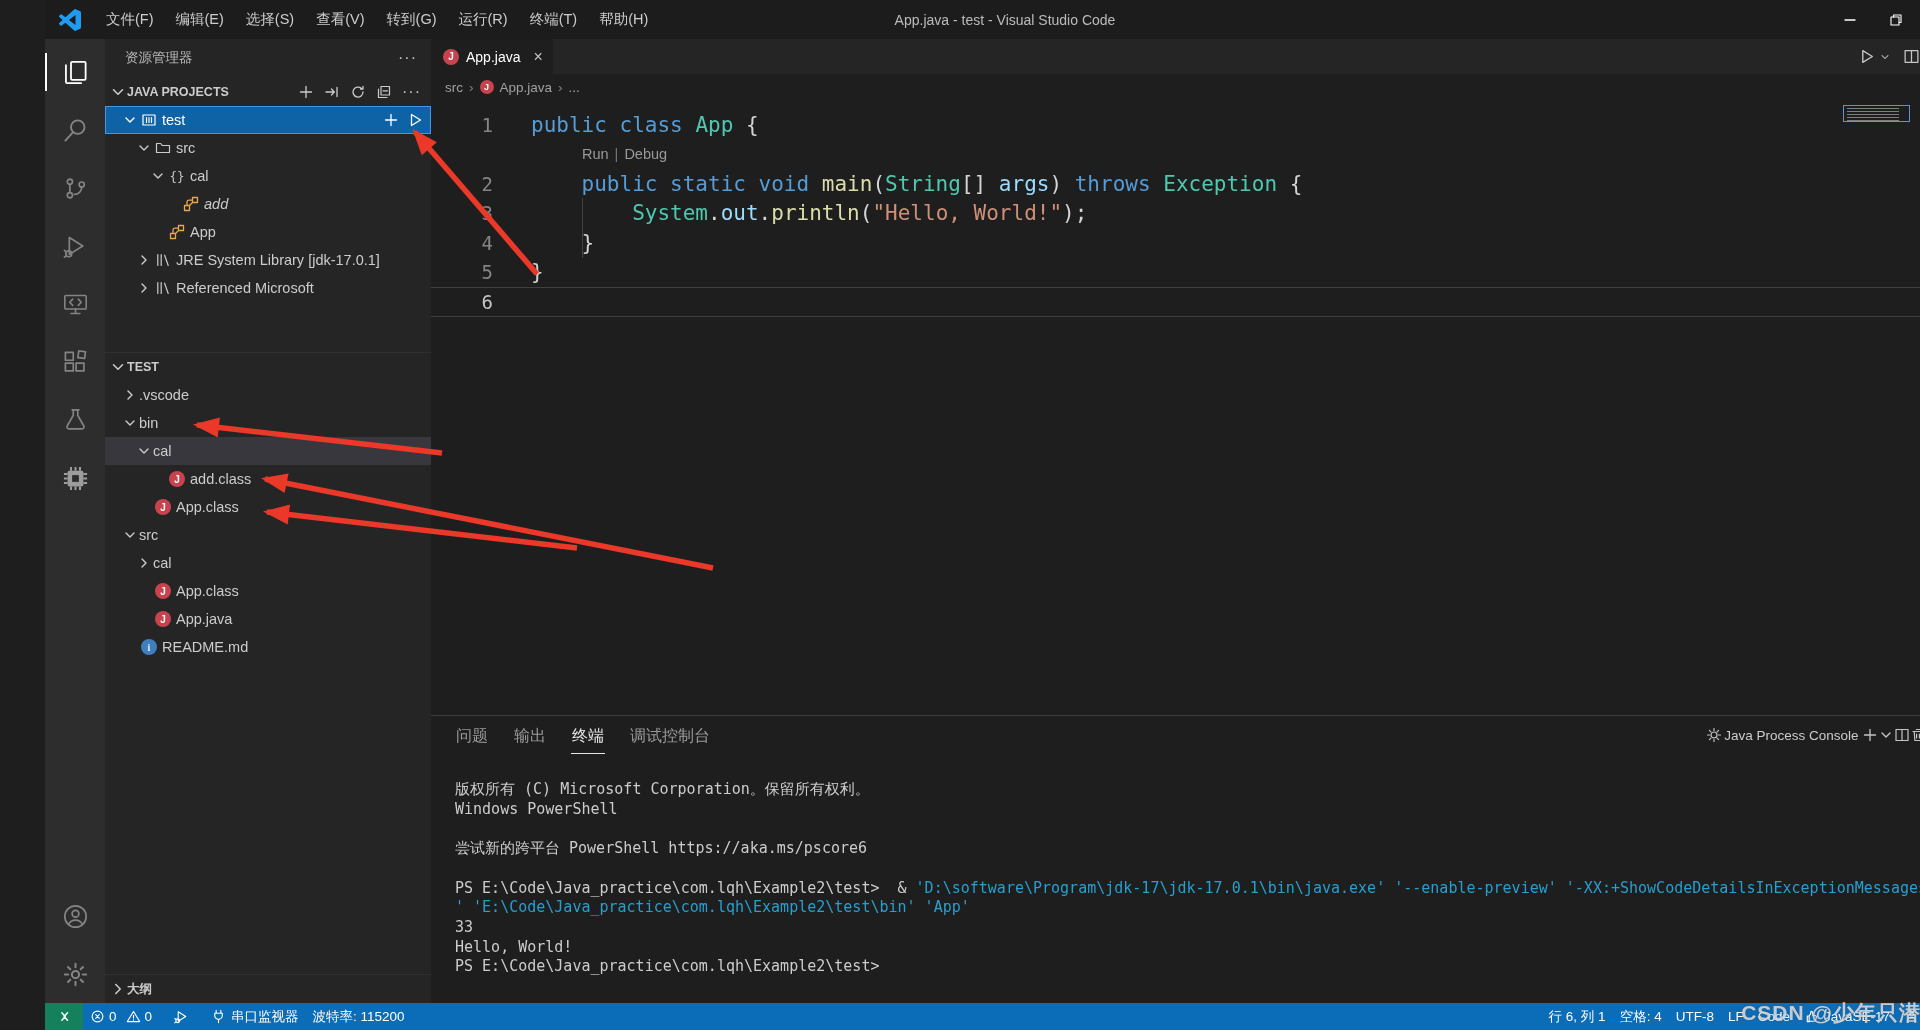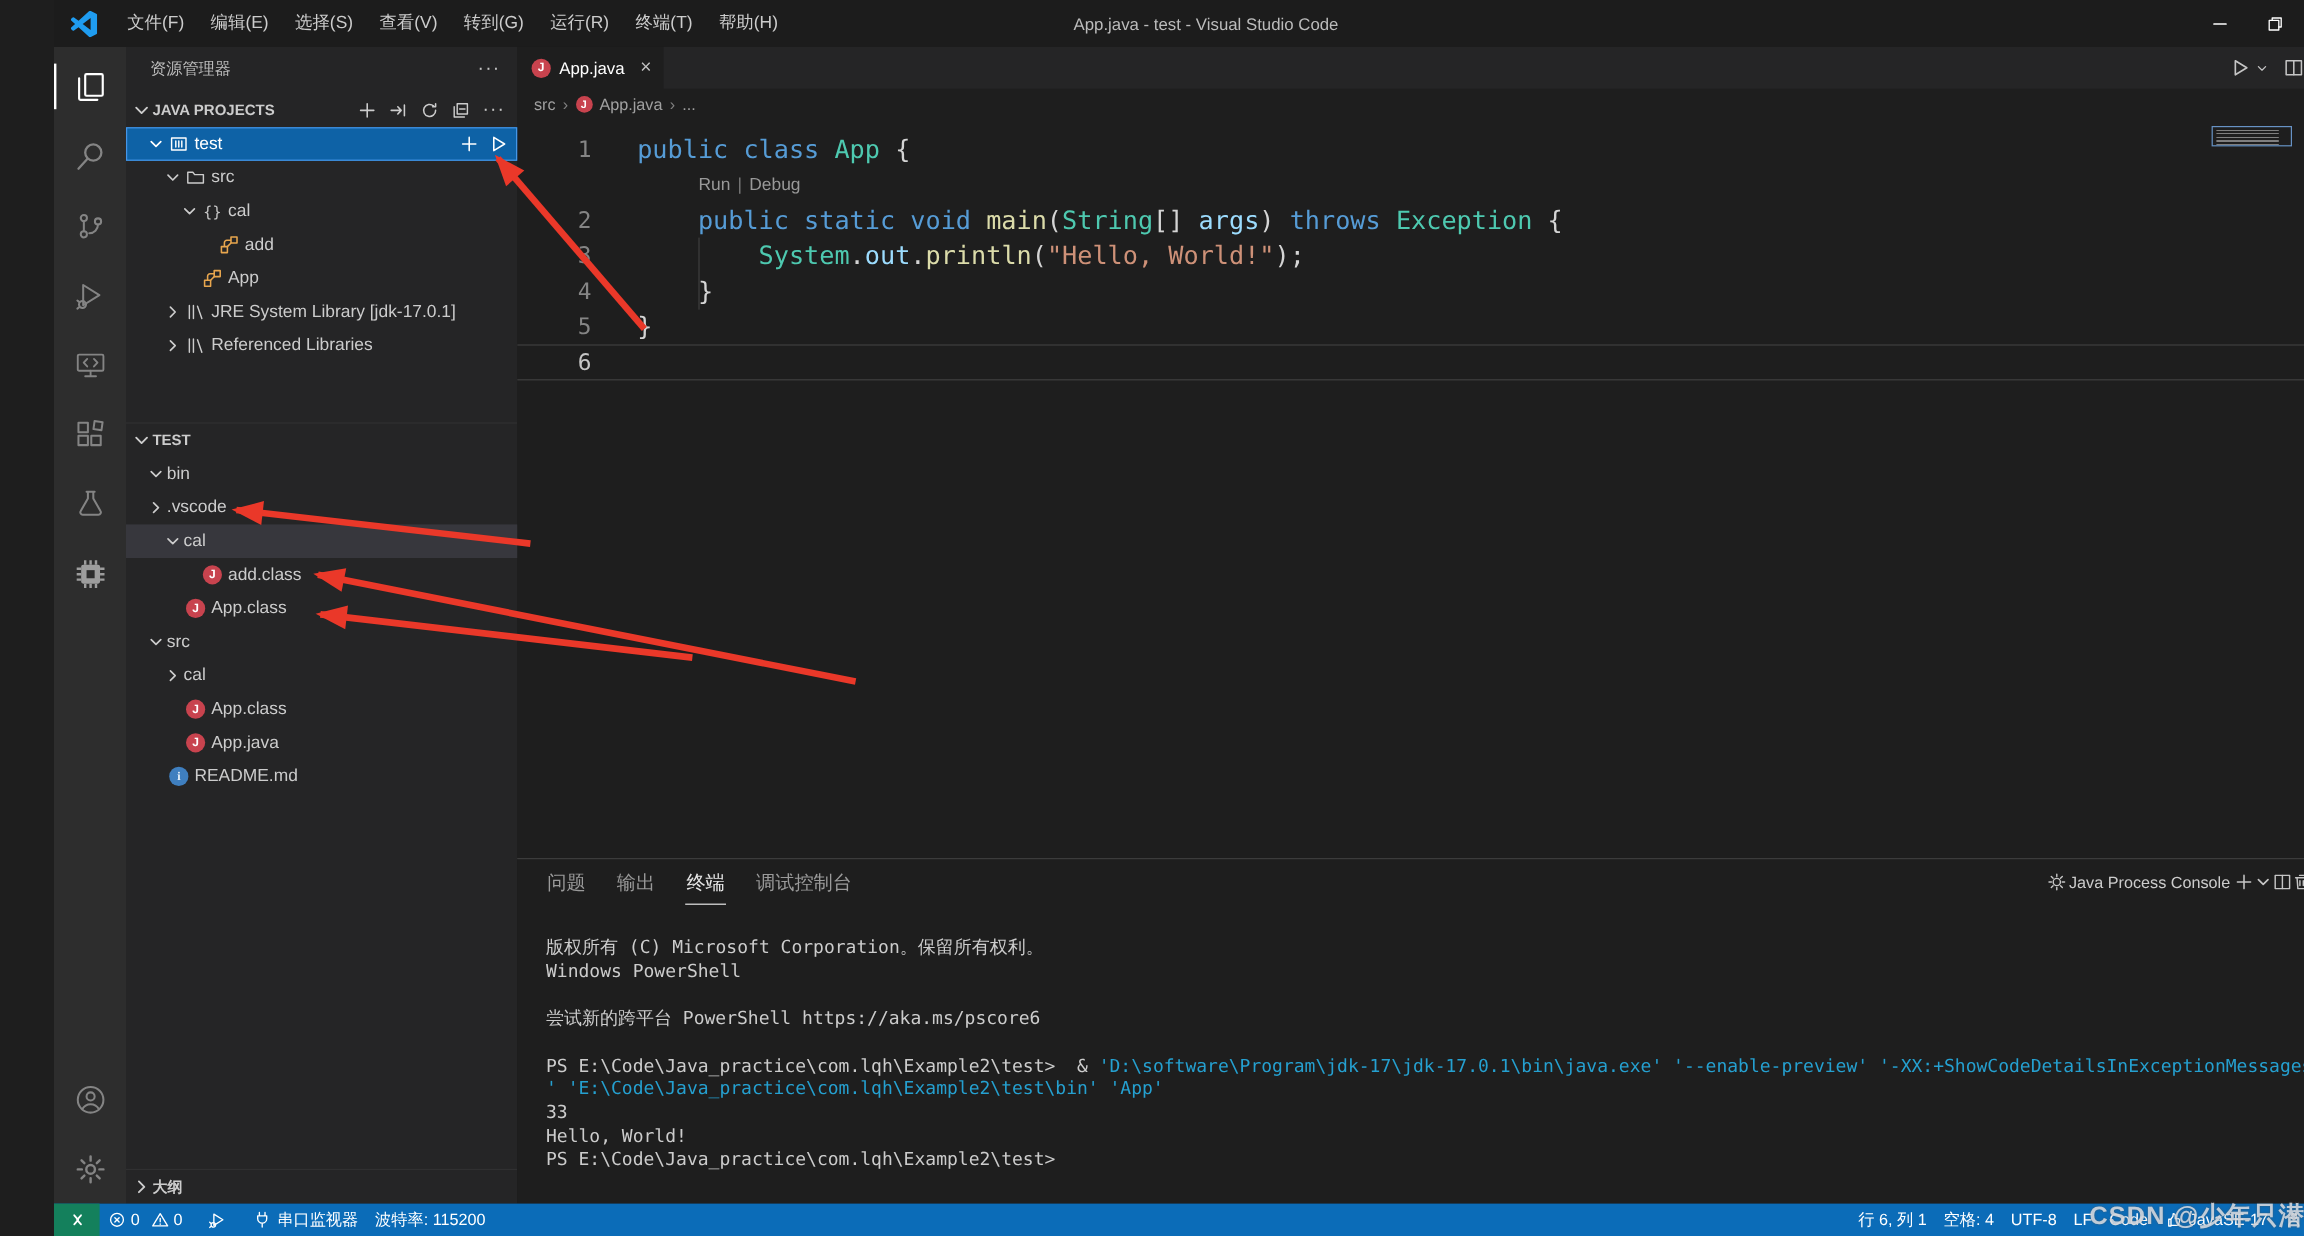--- a/index.html
+++ b/index.html
@@ -333,21 +333,21 @@
             <span class="twist">
               <svg viewBox="0 0 16 16" fill="none" stroke="currentColor" stroke-width="1.4" stroke-linecap="round" stroke-linejoin="round">
                 <path d="M4 6l4 4 4-4"></path>
               </svg>
             </span>
             <span class="ticn">
               <span class="pkg">{}</span>
             </span>
             <span class="tlabel">cal</span>
           </div>
-          <div class="trow" style="padding-left: 58px;">
+          <div class="trow" style="padding-left: 58px; font-style: italic;">
             <span class="twist"></span>
             <span class="ticn">
               <svg viewBox="0 0 16 16" fill="none" stroke="#e8a64e" stroke-width="1.3" stroke-linejoin="round">
                 <rect x="1.5" y="9.5" width="5" height="5"></rect>
                 <rect x="9.5" y="1.5" width="5" height="5"></rect>
                 <path d="M6.5 9.5l3-3M4 9.5V6.2a2 2 0 0 1 2-2h3.5"></path>
               </svg>
             </span>
             <span class="tlabel">add</span>
           </div>
@@ -379,48 +379,48 @@
             <span class="twist">
               <svg viewBox="0 0 16 16" fill="none" stroke="currentColor" stroke-width="1.4" stroke-linecap="round" stroke-linejoin="round">
                 <path d="M6 4l4 4-4 4"></path>
               </svg>
             </span>
             <span class="ticn">
               <svg viewBox="0 0 16 16" fill="none" stroke="currentColor" stroke-width="1.2" stroke-linecap="round" stroke-linejoin="round">
                 <path d="M2.8 2.5v11M6.2 2.5v11M9.6 3.2l3.6 10.3"></path>
               </svg>
             </span>
-            <span class="tlabel">Referenced Libraries</span>
+            <span class="tlabel">Referenced Microsoft</span>
           </div>
         </div>
       <div class="gap50"></div>
       <div class="section-h bordered">
         <span class="tw icn">
             <svg viewBox="0 0 16 16" fill="none" stroke="currentColor" stroke-width="1.4" stroke-linecap="round" stroke-linejoin="round">
               <path d="M4 6l4 4 4-4"></path>
             </svg>
           </span>
         <span>TEST</span>
       </div>
       <div id="test-tree">
           <div class="trow" style="padding-left: 16px;">
             <span class="twist">
               <svg viewBox="0 0 16 16" fill="none" stroke="currentColor" stroke-width="1.4" stroke-linecap="round" stroke-linejoin="round">
+                <path d="M6 4l4 4-4 4"></path>
+              </svg>
+            </span>
+            <span class="tlabel">.vscode</span>
+          </div>
+          <div class="trow" style="padding-left: 16px;">
+            <span class="twist">
+              <svg viewBox="0 0 16 16" fill="none" stroke="currentColor" stroke-width="1.4" stroke-linecap="round" stroke-linejoin="round">
                 <path d="M4 6l4 4 4-4"></path>
               </svg>
             </span>
             <span class="tlabel">bin</span>
-          </div>
-          <div class="trow" style="padding-left: 16px;">
-            <span class="twist">
-              <svg viewBox="0 0 16 16" fill="none" stroke="currentColor" stroke-width="1.4" stroke-linecap="round" stroke-linejoin="round">
-                <path d="M6 4l4 4-4 4"></path>
-              </svg>
-            </span>
-            <span class="tlabel">.vscode</span>
           </div>
           <div class="trow sel-i" style="padding-left: 30px;">
             <span class="twist">
               <svg viewBox="0 0 16 16" fill="none" stroke="currentColor" stroke-width="1.4" stroke-linecap="round" stroke-linejoin="round">
                 <path d="M4 6l4 4 4-4"></path>
               </svg>
             </span>
             <span class="tlabel">cal</span>
           </div>
           <div class="trow" style="padding-left: 44px;">

